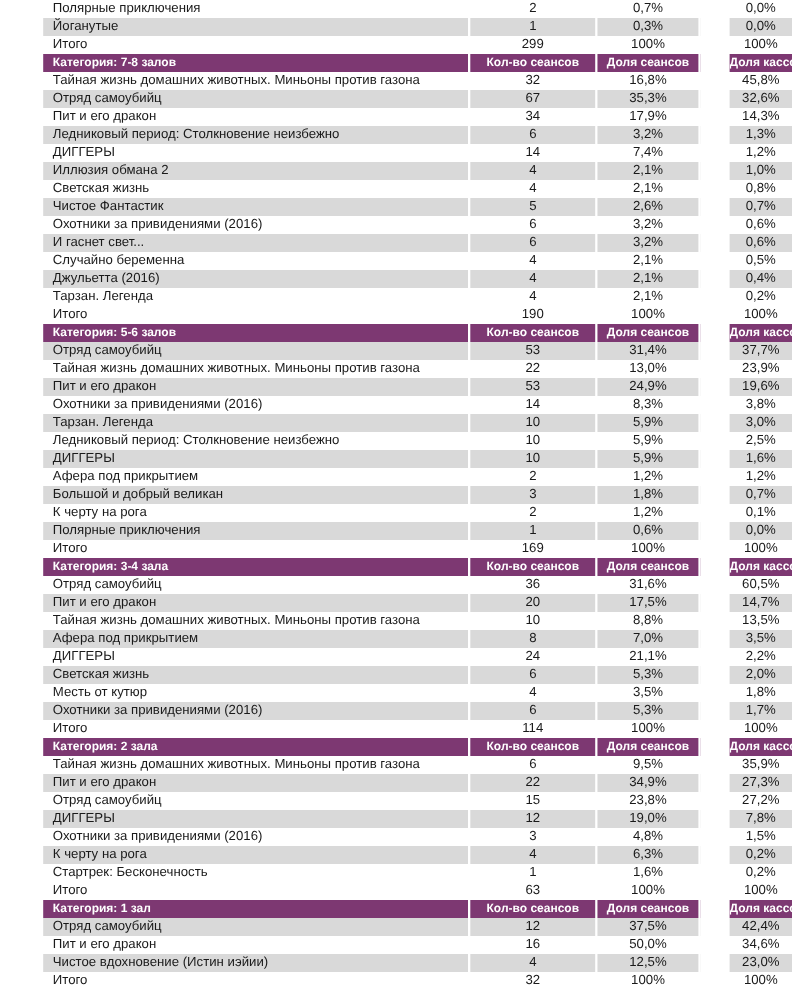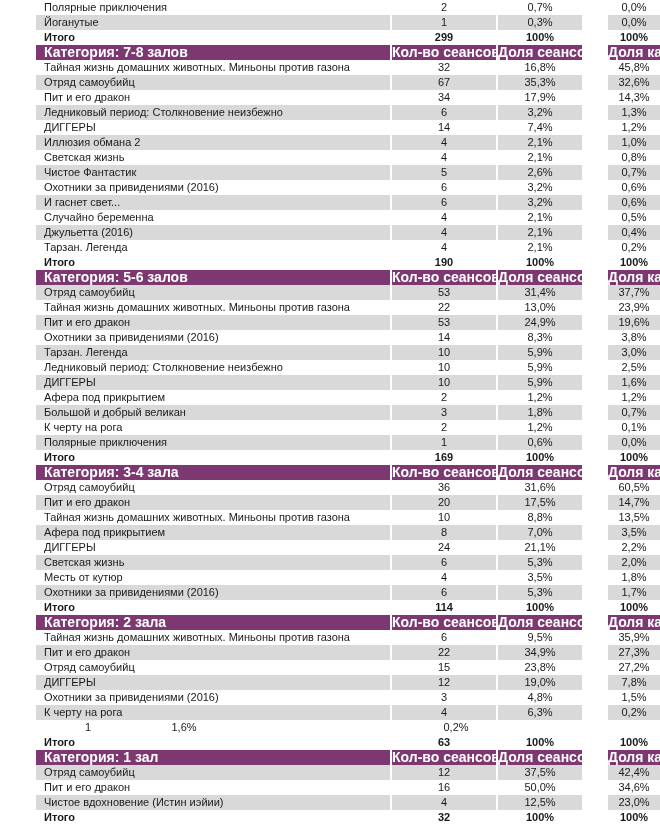--- a/index.html
+++ b/index.html
@@ -17,23 +17,23 @@
   }
   .table{width:660px;}
   .row{display:flex;height:15px;line-height:15px;font-size:11px;padding-left:36px;}
   .cell{box-sizing:border-box;border-right:2px solid #fff;overflow:hidden;white-space:nowrap;}
   .c1{width:356px;padding-left:8px;text-align:left;}
   .c2{width:106px;text-align:center;}
   .c3{width:86px;text-align:center;}
   .c4{flex:1;text-align:center;border-right:none;margin-left:24px;}
   .data-row .cell{background:var(--row-bg);}
   .data-row.shaded .cell{background:var(--shade-bg);}
-  .total-row{font-weight:bold;}
+  .total-row{font-weight:normal;}
   .total-row .cell{background:var(--row-bg);}
-  .header-row{font-weight:bold;font-size:14px;color:var(--header-text);}
+  .header-row{font-weight:bold;font-size:10px;color:var(--header-text);}
   .header-row .cell{background:var(--header-bg);}
 </style>
 </head>
 <body>
 
 <div class="table" id="table-root">
     <div class="row data-row">
       <div class="cell c1">Полярные приключения</div>
       <div class="cell c2">2</div>
       <div class="cell c3">0,7%</div>
@@ -315,20 +315,21 @@
       <div class="cell c3">4,8%</div>
       <div class="cell c4">1,5%</div>
     </div>
     <div class="row data-row shaded">
       <div class="cell c1">К черту на рога</div>
       <div class="cell c2">4</div>
       <div class="cell c3">6,3%</div>
       <div class="cell c4">0,2%</div>
     </div>
     <div class="row data-row">
+      <div class="cell c1">Стартрек: Бесконечность</div>
       <div class="cell c2">1</div>
       <div class="cell c3">1,6%</div>
       <div class="cell c4">0,2%</div>
     </div>
     <div class="row total-row">
       <div class="cell c1">Итого</div>
       <div class="cell c2">63</div>
       <div class="cell c3">100%</div>
       <div class="cell c4">100%</div>
     </div>

